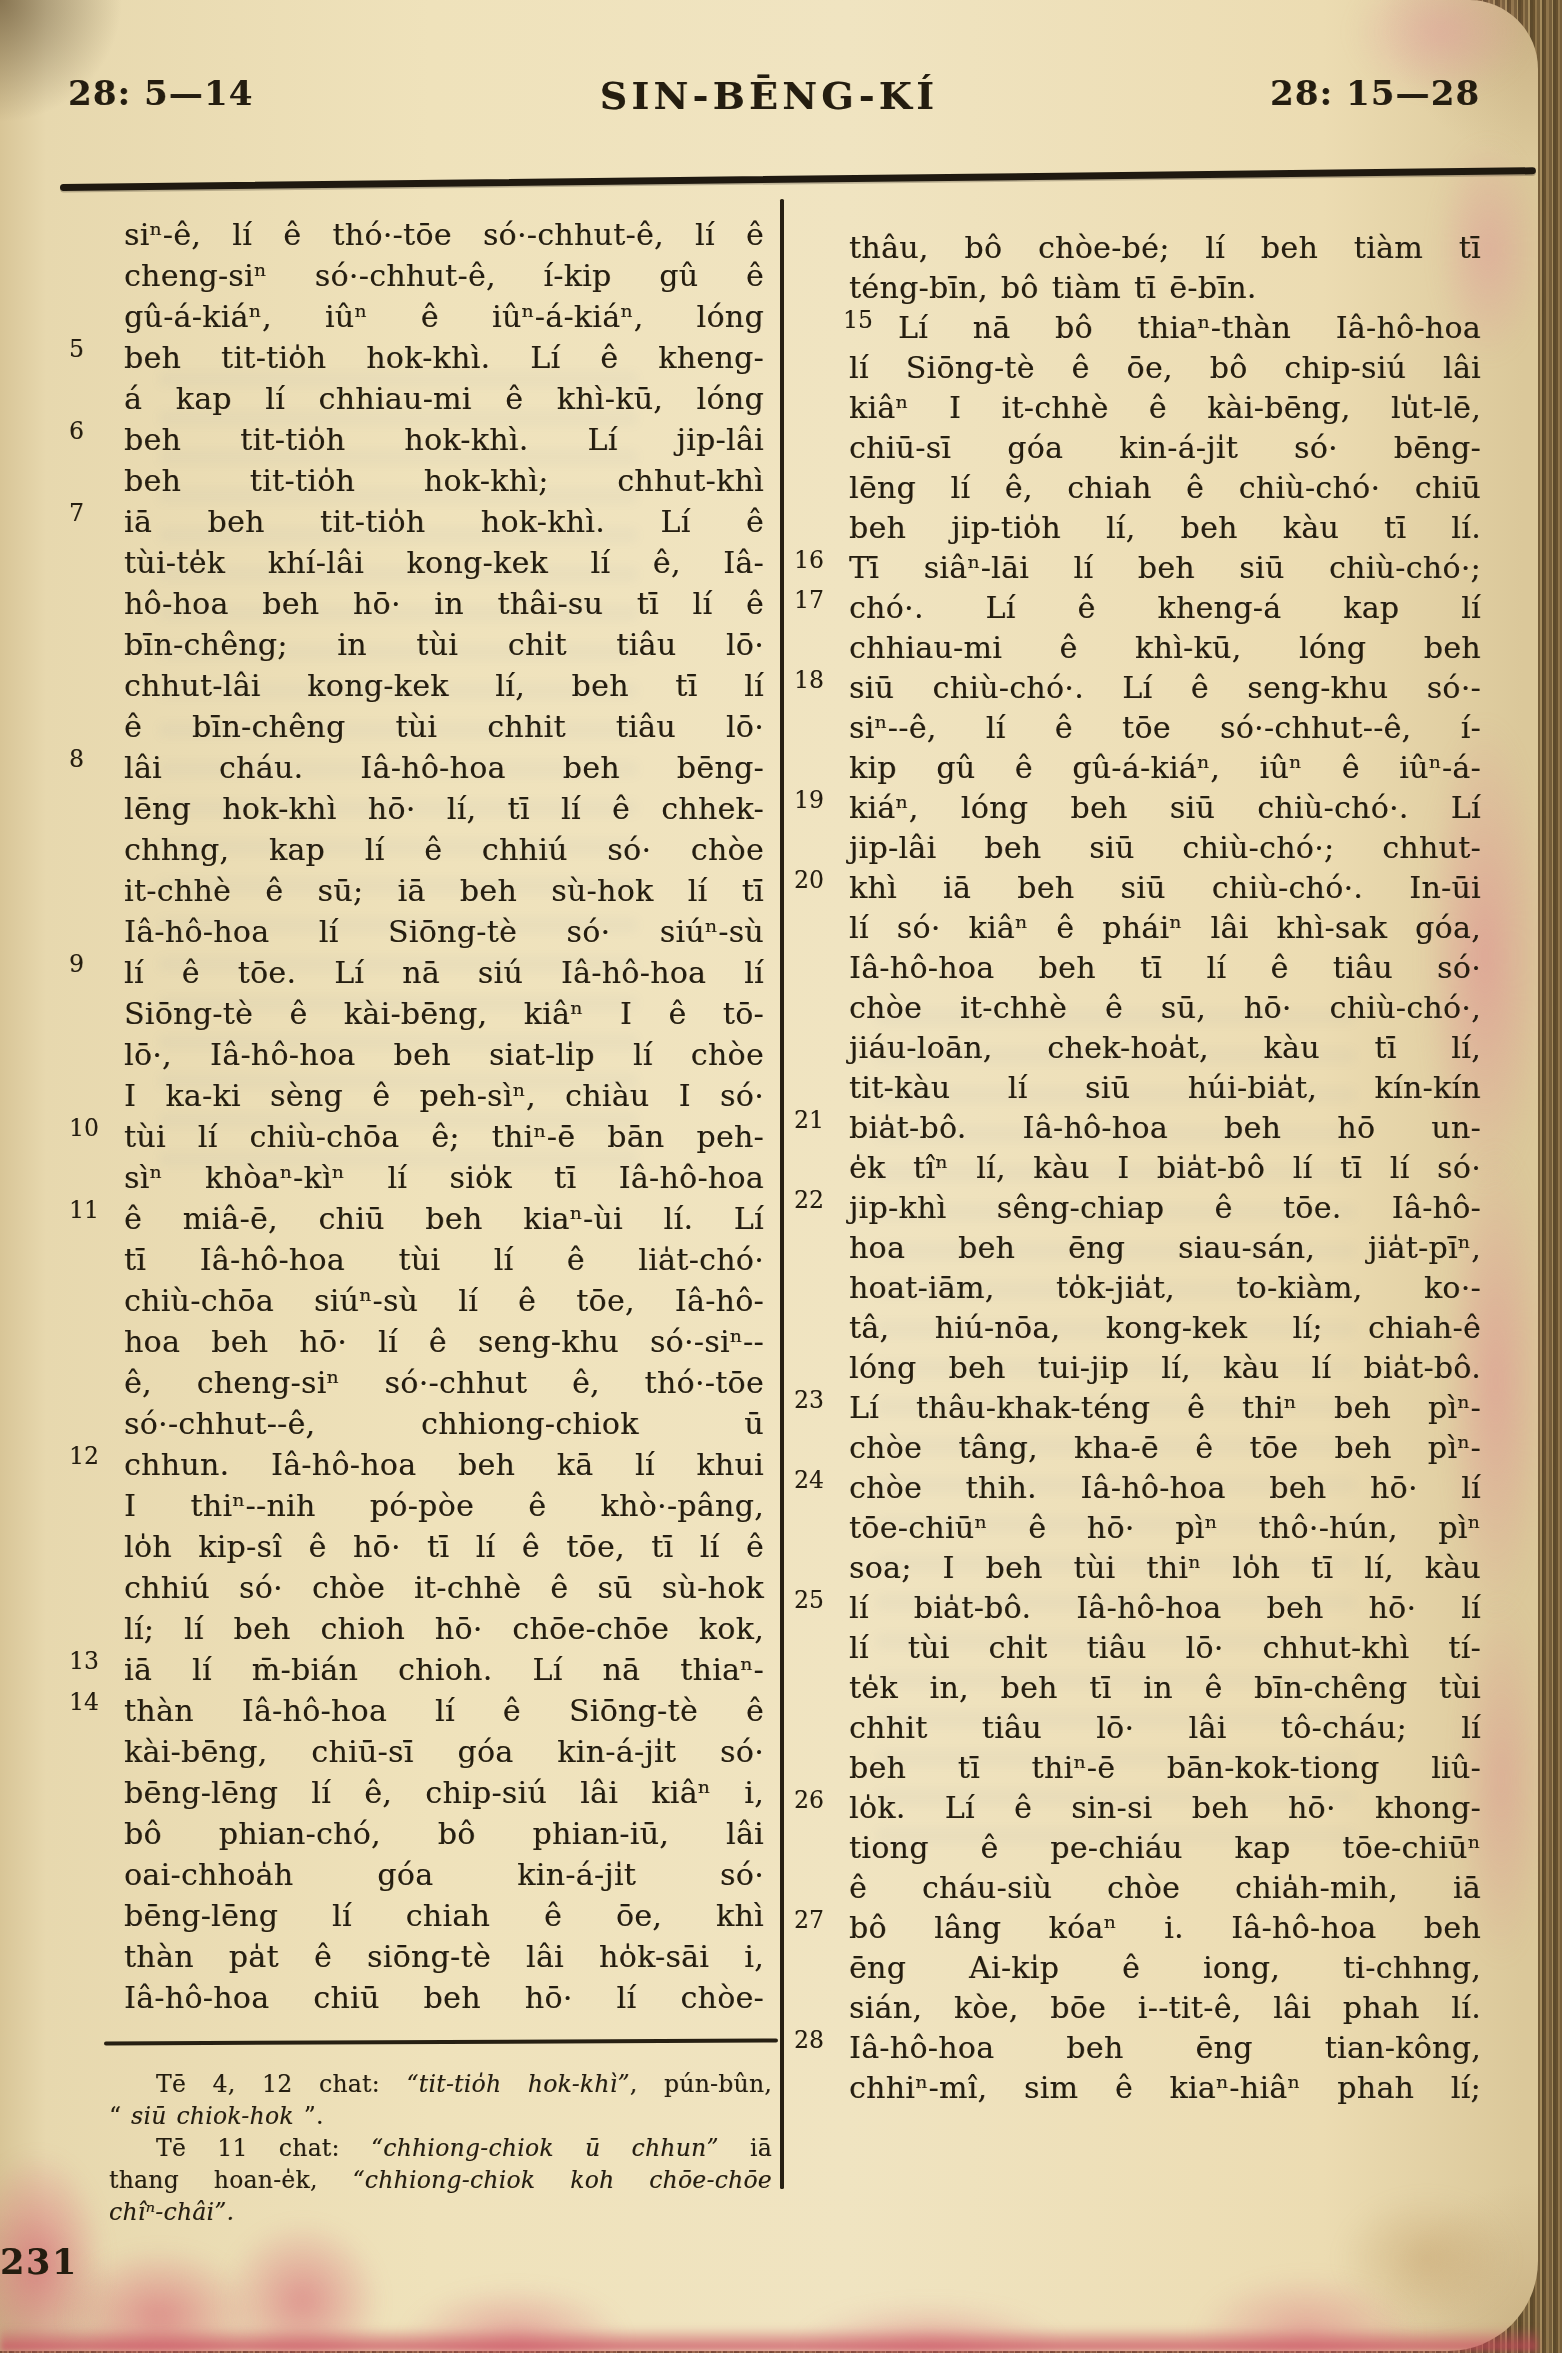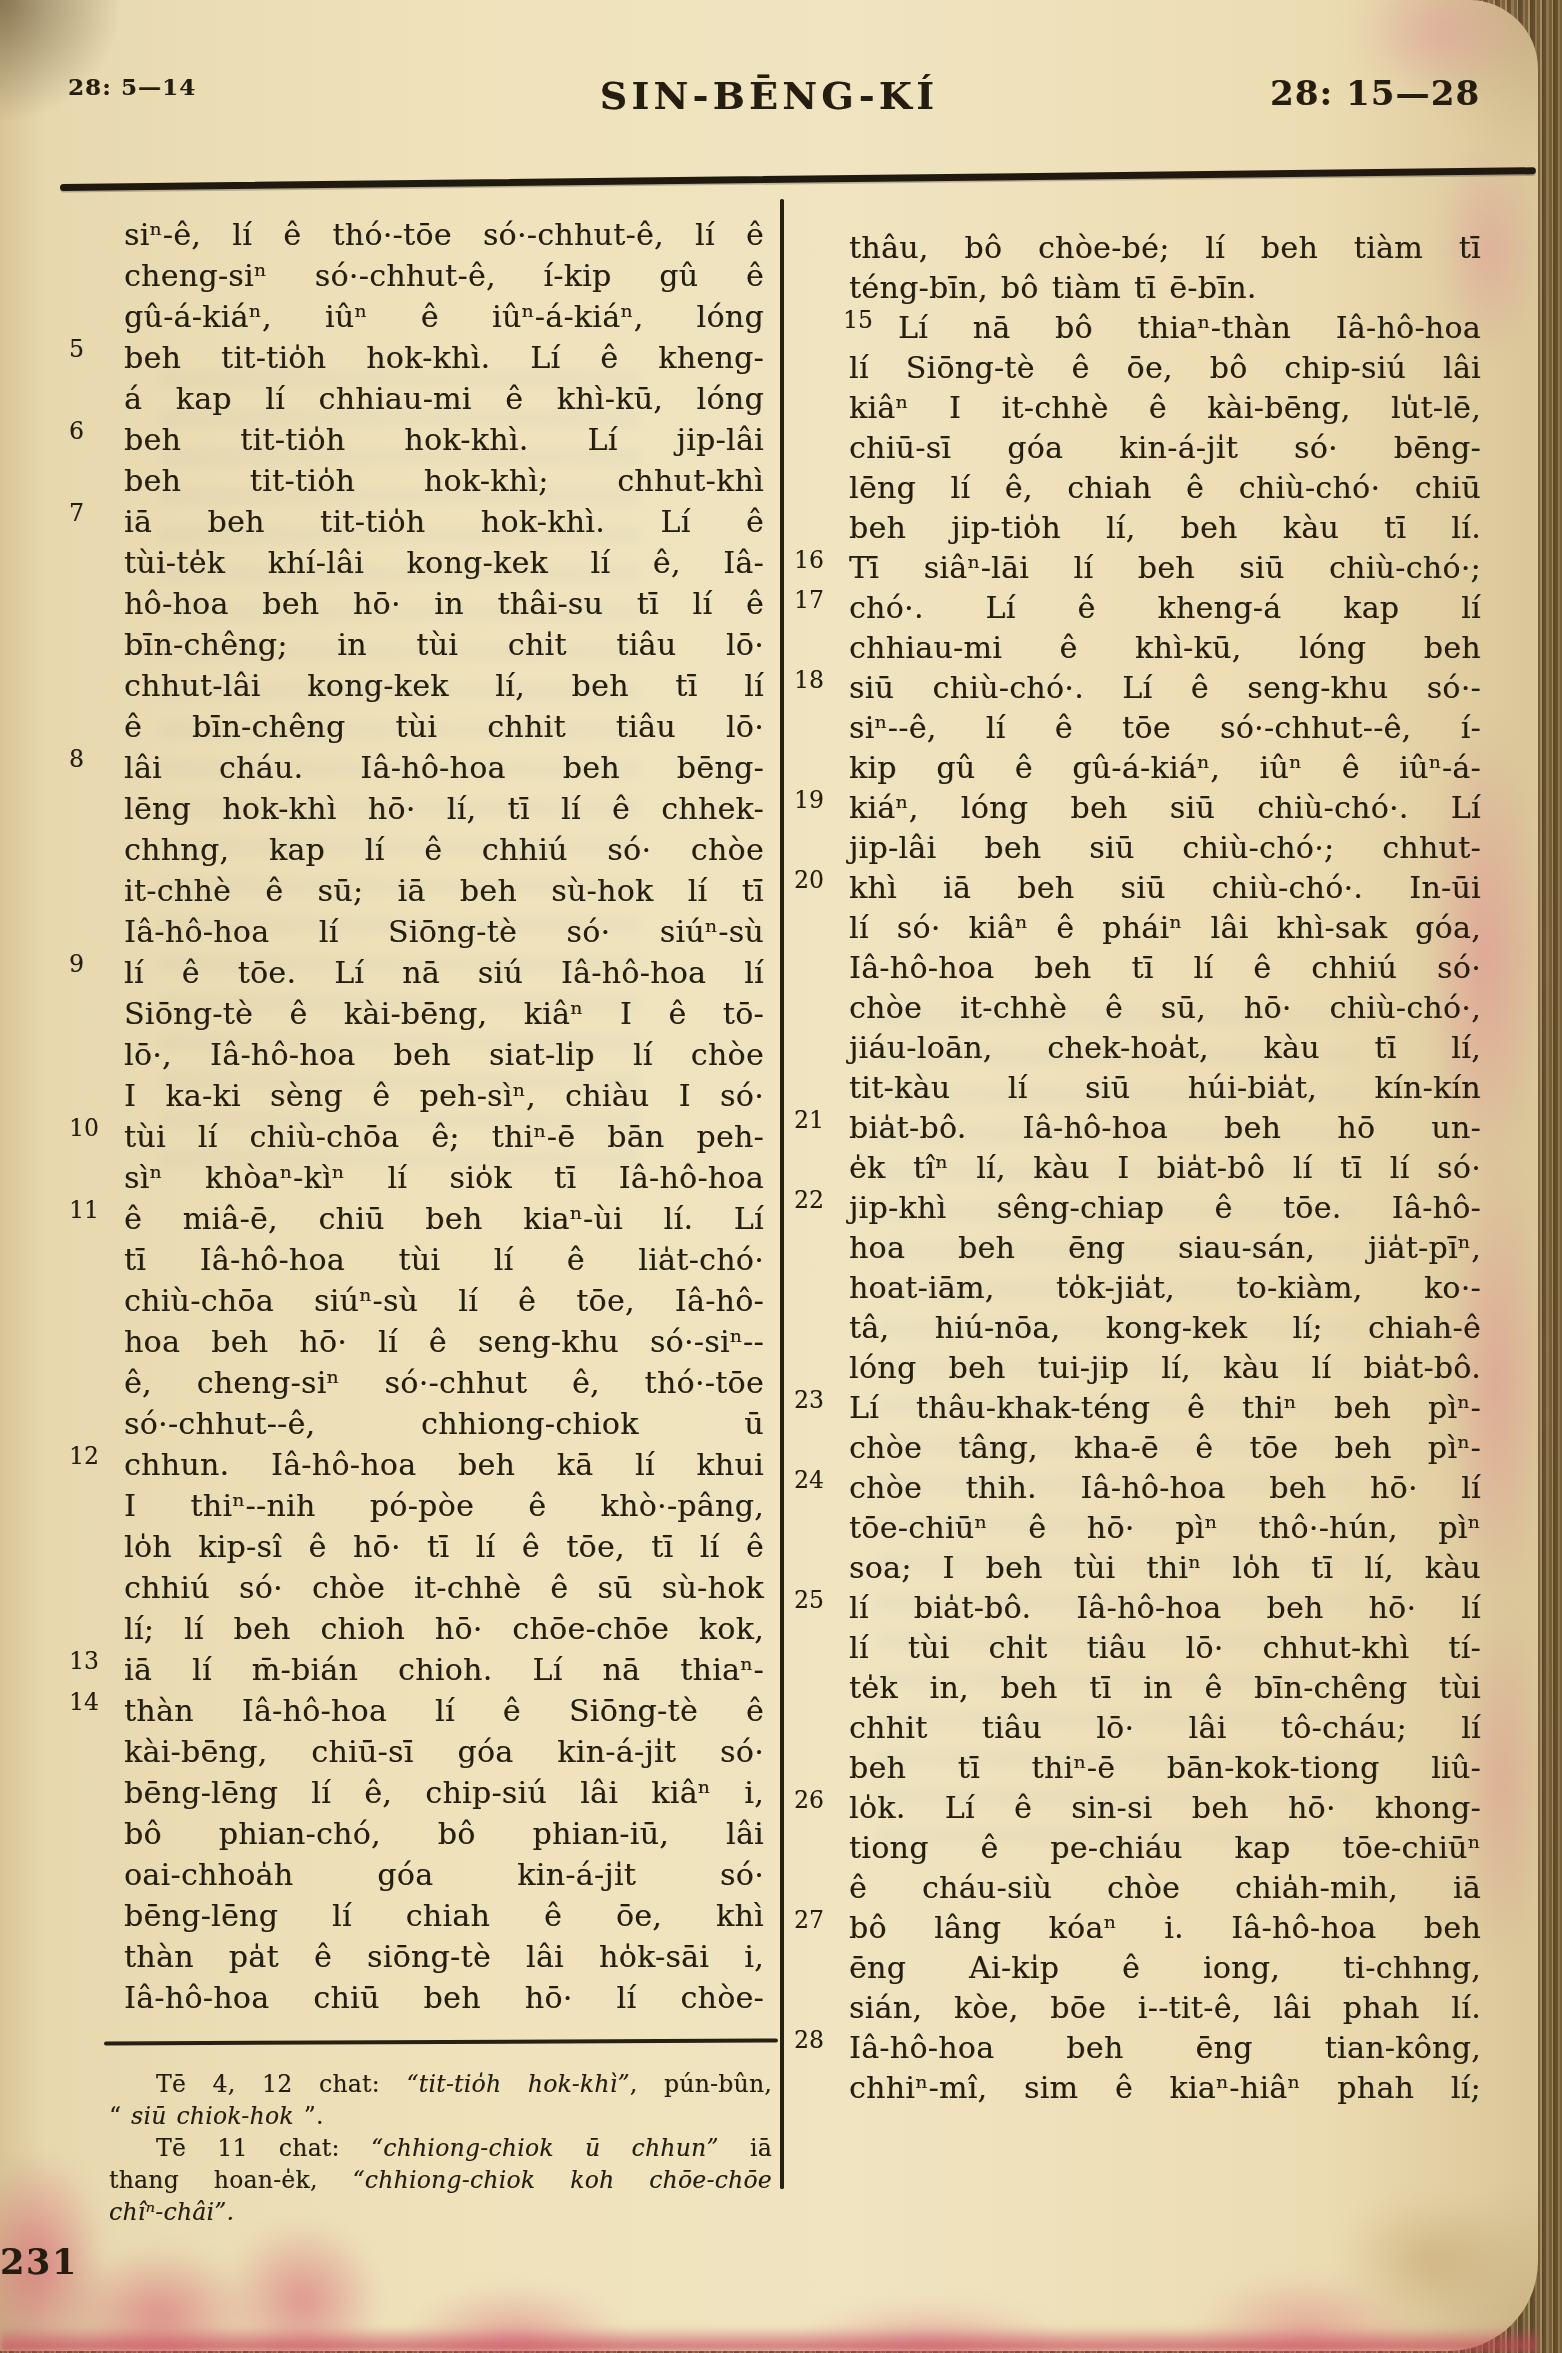--- a/index.html
+++ b/index.html
@@ -13,21 +13,21 @@
       radial-gradient(circle at 0% 0%,rgba(70,52,26,.55),rgba(70,52,26,0) 122px),
       radial-gradient(circle at 100% 0%,rgba(150,110,70,.28),rgba(150,110,70,0) 159px),
       radial-gradient(circle at 100% 100%,rgba(160,120,75,.30),rgba(160,120,75,0) 170px),
       radial-gradient(circle at 0% 100%,rgba(140,100,70,.22),rgba(140,100,70,0) 138px),
       linear-gradient(90deg,#d8c597 0%,#e7d8ae 3%,#efe2bb 28%,#f0e4c1 55%,#ecdcb2 86%,#dbc89a 99%);
     }
   .stain{position:absolute;filter:blur(8.5px);pointer-events:none;}
   .ink{color:#241d10;text-shadow:0.4px 0.4px 0.3px rgba(46,36,18,.45);}
   
   #hdr-left,#hdr-right,#hdr-center{position:absolute;top:73px;font-weight:bold;letter-spacing:1.1px;}
-  #hdr-left{left:68px;font-size:23px;}
+  #hdr-left{left:68px;font-size:34px;}
   #hdr-right{left:1270px;font-size:34px;}
   #hdr-center{left:0;width:1538px;text-align:center;font-size:38px;letter-spacing:4.3px;}
   #hrule{position:absolute;left:60px;top:184px;width:1476px;height:7px;background:#1f1910;
     border-radius:4.3px;transform:rotate(-0.65deg);transform-origin:left center;
     box-shadow:0 1.6px 0 rgba(31,25,16,.25);}
   #vdivider{position:absolute;left:780px;top:199px;width:3.7px;height:1990px;background:#272013;border-radius:1.6px;}
   
   .col{position:absolute;}
   #left-col{left:124px;top:214px;width:640px;}
   #right-col{left:849px;top:228px;width:632px;}
@@ -138,21 +138,21 @@
         <div class="line"><span class="vnum">16</span>Tī siâⁿ-lāi lí beh siū chiù-chó·;</div>
         <div class="line"><span class="vnum">17</span>chó·.  Lí ê kheng-á kap lí</div>
         <div class="line">chhiau-mi ê khì-kū, lóng beh</div>
         <div class="line"><span class="vnum">18</span>siū chiù-chó·.  Lí ê seng-khu só·-</div>
         <div class="line">siⁿ--ê, lí ê tōe só·-chhut--ê, í-</div>
         <div class="line">kip gû ê gû-á-kiáⁿ, iûⁿ ê iûⁿ-á-</div>
         <div class="line"><span class="vnum">19</span>kiáⁿ, lóng beh siū chiù-chó·.  Lí</div>
         <div class="line">jip-lâi beh siū chiù-chó·; chhut-</div>
         <div class="line"><span class="vnum">20</span>khì iā beh siū chiù-chó·.  In-ūi</div>
         <div class="line">lí só· kiâⁿ ê pháiⁿ lâi khì-sak góa,</div>
-        <div class="line">Iâ-hô-hoa beh tī lí ê chhiú só·</div>
+        <div class="line">Iâ-hô-hoa beh tī lí ê tiâu só·</div>
         <div class="line">chòe it-chhè ê sū, hō· chiù-chó·,</div>
         <div class="line">jiáu-loān, chek-hoa̍t, kàu tī lí,</div>
         <div class="line">tit-kàu lí siū húi-bia̍t, kín-kín</div>
         <div class="line"><span class="vnum">21</span>bia̍t-bô.  Iâ-hô-hoa beh hō un-</div>
         <div class="line">e̍k tîⁿ lí, kàu I bia̍t-bô lí tī lí só·</div>
         <div class="line"><span class="vnum">22</span>jip-khì sêng-chiap ê tōe.  Iâ-hô-</div>
         <div class="line">hoa beh ēng siau-sán, jia̍t-pīⁿ,</div>
         <div class="line">hoat-iām, to̍k-jia̍t, to-kiàm, ko·-</div>
         <div class="line">tâ, hiú-nōa, kong-kek lí; chiah-ê</div>
         <div class="line">lóng beh tui-jip lí, kàu lí bia̍t-bô.</div>

